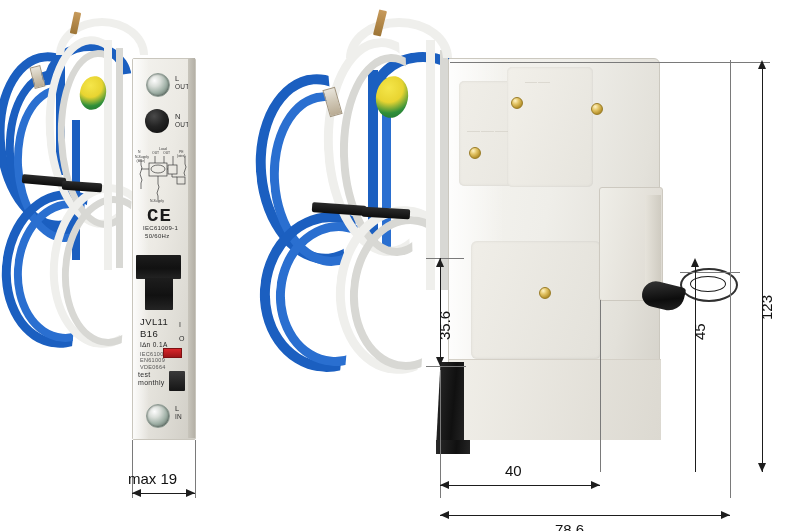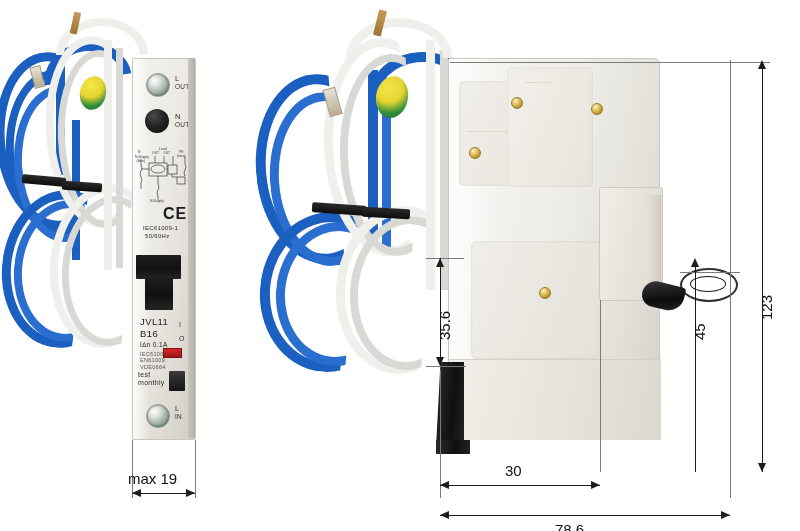--- a/index.html
+++ b/index.html
@@ -78,21 +78,21 @@
   .ar-d{border-left:4px solid transparent;border-right:4px solid transparent;border-top:9px solid #1d1d1d;}
 
   .ferrule{position:absolute;background:linear-gradient(180deg,#e8e4da,#cfc6b4 50%,#b9ab93);border:1px solid #a2957f;}
   .copper{position:absolute;background:linear-gradient(180deg,#c79a5b,#9d7536);border-radius:1px;}
   .tie{position:absolute;background:linear-gradient(180deg,#2b2b2b,#0d0d0d);border-radius:2px;}
   .pe-disc{position:absolute;border-radius:50%;
     background:radial-gradient(circle at 35% 30%,#f5e64a 0%,#e8d431 40%,#2f8f3a 70%,#1f6b2a 100%);}
 
   .diag{position:absolute;}
   .diag svg{display:block;}
-  .ce{position:absolute;font-size:16px;font-weight:700;color:#1a1a1a;letter-spacing:1px;font-family:Liberation Sans, sans-serif;margin-left:16px;}
+  .ce{position:absolute;font-size:19px;font-weight:700;color:#1a1a1a;letter-spacing:1px;font-family:Liberation Mono, monospace;}
   .modeltxt{position:absolute;color:#1d1d1d;font-size:9px;letter-spacing:.4px;}
 </style>
 </head>
 <body>
 
 <div class="stage">
 
   <div class="abs" style="left:0;top:0;width:230px;height:531px;">
 
     <div>
@@ -277,21 +277,21 @@
     <div class="arrow ar-d" style="left:186px;top:357px;"></div>
     <div class="dimtxt rot" style="left:186px;top:340px;">35.6</div>
 
     <div class="ext" style="left:190px;top:370px;height:128px;"></div>
     <div class="ext" style="left:350px;top:300px;height:172px;"></div>
     <div class="ext" style="left:480px;top:60px;height:438px;"></div>
 
     <div class="dimline h" style="left:190px;top:485px;width:160px;"></div>
     <div class="arrow ar-l" style="left:190px;top:481px;"></div>
     <div class="arrow ar-r" style="left:341px;top:481px;"></div>
-    <div class="dimtxt" style="left:255px;top:462px;">30</div>
+    <div class="dimtxt" style="left:255px;top:462px;">40</div>
 
     <div class="dimline h" style="left:190px;top:515px;width:290px;"></div>
     <div class="arrow ar-l" style="left:190px;top:511px;"></div>
     <div class="arrow ar-r" style="left:471px;top:511px;"></div>
     <div class="dimtxt" style="left:305px;top:521px;text-decoration:underline;">78.6</div>
 
     <div class="ext h" style="left:430px;top:272px;width:60px;height:1px;background:#7a7a7a;"></div>
     <div class="dimline v" style="left:445px;top:260px;height:212px;"></div>
     <div class="arrow ar-u" style="left:441px;top:258px;"></div>
     <div class="dimtxt rot" style="left:441px;top:340px;">45</div>

